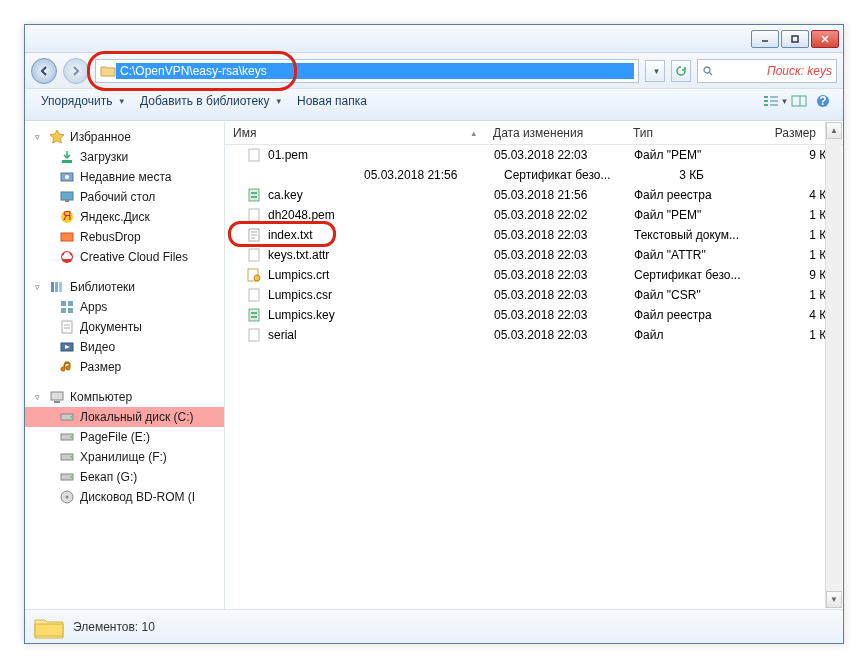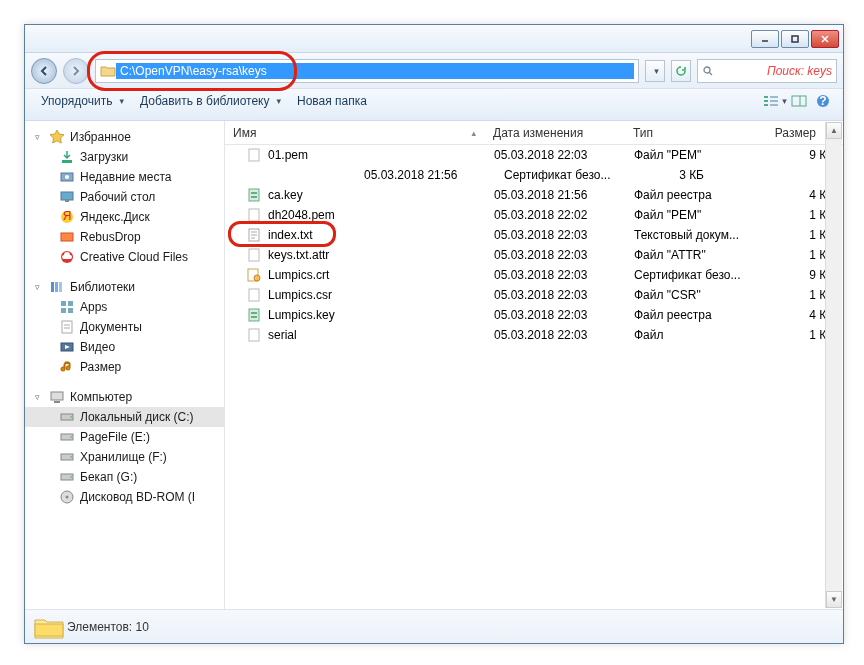--- a/index.html
+++ b/index.html
@@ -27,37 +27,37 @@
 .toolbtn { height: 24px; padding: 0 8px; display: flex; align-items: center; gap: 4px; color: #1a3a5a; cursor: pointer; border-radius: 2px; }
 .toolspacer { flex: 1; }
 .tooliconbtn { width: 24px; height: 24px; display: flex; align-items: center; justify-content: center; cursor: pointer; }
 .dd::after { content: "▾"; font-size: 9px; margin-left: 3px; color: #456; }
 
 .body { display: flex; height: 488px; }
 .sidebar { width: 200px; border-right: 1px solid #e0e6ee; overflow-y: auto; padding: 6px 0; }
 .sgroup { margin-bottom: 10px; }
 .sitem { display: flex; align-items: center; height: 20px; padding: 0 6px 0 20px; gap: 5px; cursor: pointer; color: #1a1a1a; white-space: nowrap; }
 .sitem.header { padding-left: 10px; font-weight: 400; }
-.sitem.sel { background: #e5e5e5; }
+.sitem.sel { background: #fca5a5; }
 .sitem .tri { width: 9px; font-size: 9px; color: #666; display: inline-block; }
 .ico { width: 16px; height: 16px; display: inline-flex; align-items: center; justify-content: center; }
 
 .filearea { flex: 1; display: flex; flex-direction: column; }
 .colheaders { height: 24px; display: flex; align-items: center; border-bottom: 1px solid #e6e6e6; color: #333; }
 .colheaders > div { padding: 0 8px; border-right: 1px solid transparent; cursor: pointer; }
 .c-name { width: 260px; display: flex; align-items: center; }
 .c-date { width: 140px; }
 .c-type { width: 130px; }
 .c-size { width: 70px; text-align: right; }
 .filelist { flex: 1; overflow-y: auto; }
 .row { height: 20px; display: flex; align-items: center; cursor: pointer; position: relative; justify-content: center; }
 .row .c-name { display: flex; align-items: center; gap: 6px; padding-left: 12px; }
 .row-highlight { position: absolute; left: 3px; top: -4px; width: 108px; height: 26px; border: 3px solid #d21; border-radius: 12px; pointer-events: none; }
 
-.statusbar { height: 34px; border-top: 1px solid #dce4ee; background: linear-gradient(#f6f9fd,#eaf1f9); display: flex; align-items: center; padding: 0 8px; gap: 2px; color: #333; }
+.statusbar { height: 34px; border-top: 1px solid #dce4ee; background: linear-gradient(#f6f9fd,#eaf1f9); display: flex; align-items: center; padding: 0 8px; gap: 8px; color: #333; }
 .statusbar .folder-ico { width: 32px; height: 26px; }
 
 .scrollbar-v { position: absolute; right: 1px; top: 97px; width: 17px; height: 486px; background: #f0f0f0; border-left: 1px solid #dcdcdc; display: flex; flex-direction: column; }
 .sb-btn { height: 17px; background: linear-gradient(#fdfdfd,#e6e6e6); border: 1px solid #ccc; display: flex; align-items: center; justify-content: center; font-size: 8px; color: #666; cursor: pointer; }
 .sb-track { flex: 1; }
 
 .fico { width: 16px; height: 16px; }
 </style>
 </head>
 <body>

